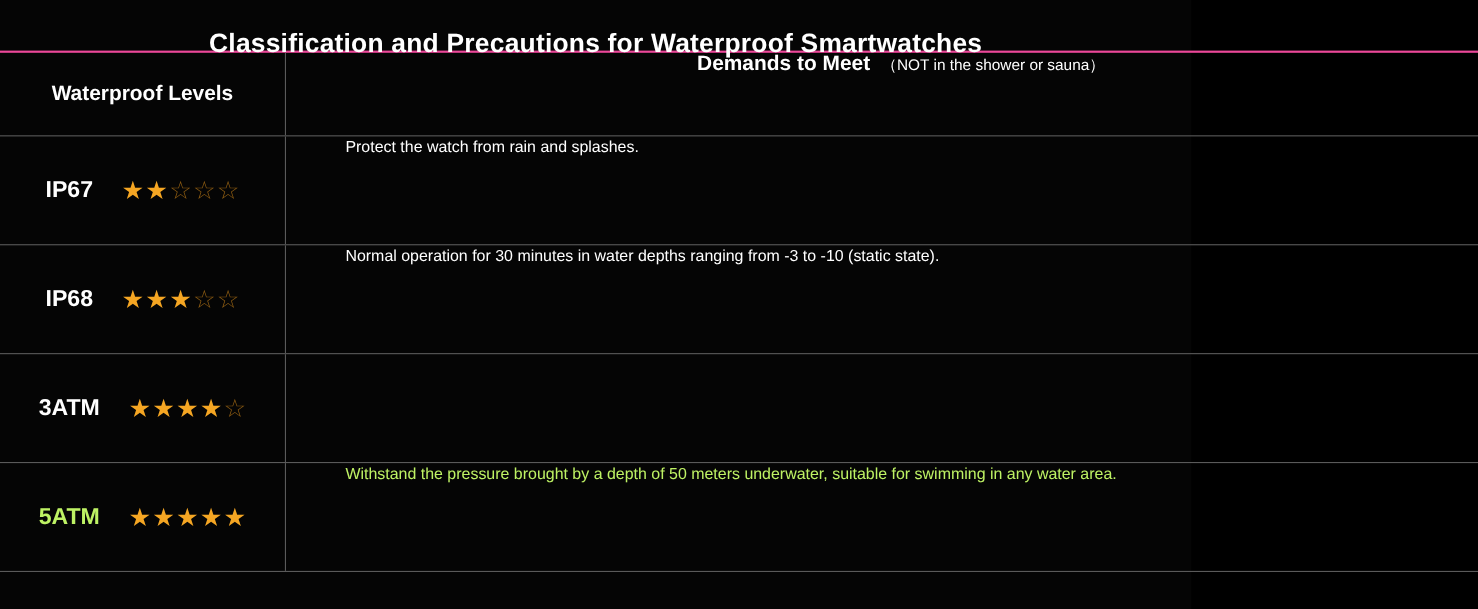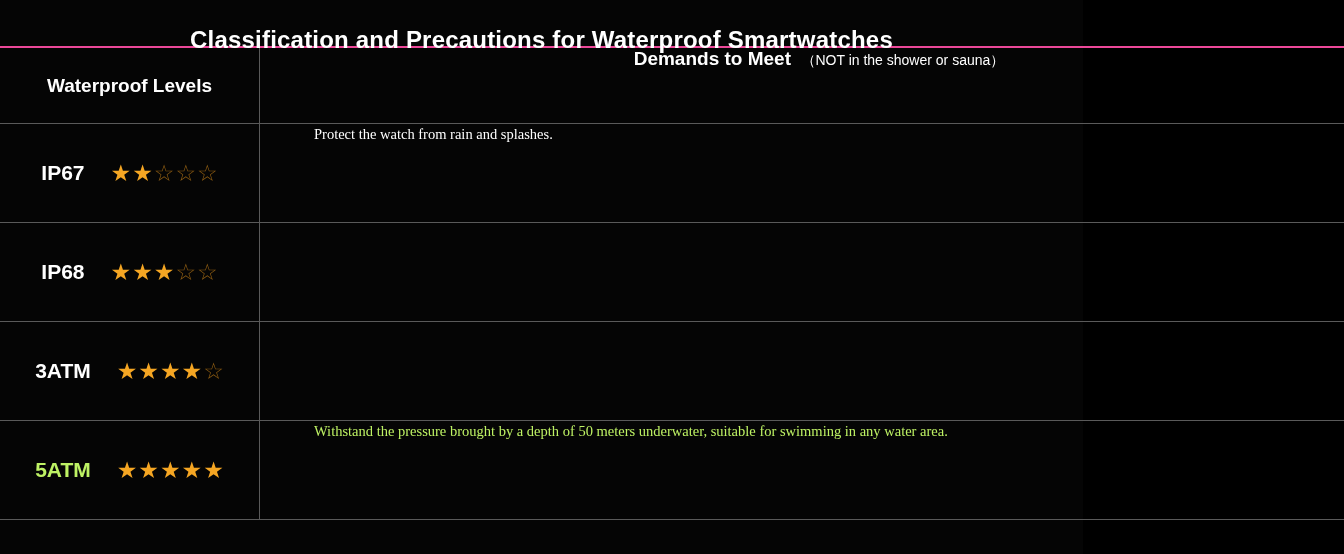--- a/index.html
+++ b/index.html
@@ -95,21 +95,20 @@
     gap: 1px;
     font-size: 23px;
     line-height: 1;
     letter-spacing: 0px;
   }
   .star-full { color: #f5a623; }
   .star-empty { color: #8a5a12; }
   .demand-text {
     font-size: 14.5px;
     line-height: 1.4;
-    font-family: Liberation Serif, serif;
   }
   .green { color: #bef264; }
   .white { color: #ffffff; }
 </style>
 </head>
 <body>
 
 <div class="page">
 
   <div class="title">Classification and Precautions for Waterproof Smartwatches</div>
@@ -152,20 +151,23 @@
           <span class="level-label">IP68</span>
           <span class="stars">
             <span class="star-full">★</span>
             <span class="star-full">★</span>
             <span class="star-full">★</span>
             <span class="star-empty">☆</span>
             <span class="star-empty">☆</span>
           </span>
         </div>
       </div>
+      <div class="col-right">
+        <span class="demand-text white">Normal operation for 30 minutes in water depths ranging from -3 to -10 (static state).</span>
+      </div>
     </div>
 
     <div class="row data-row">
       <div class="col-left">
         <div class="level-cell">
           <span class="level-label">3ATM</span>
           <span class="stars">
             <span class="star-full">★</span>
             <span class="star-full">★</span>
             <span class="star-full">★</span>

